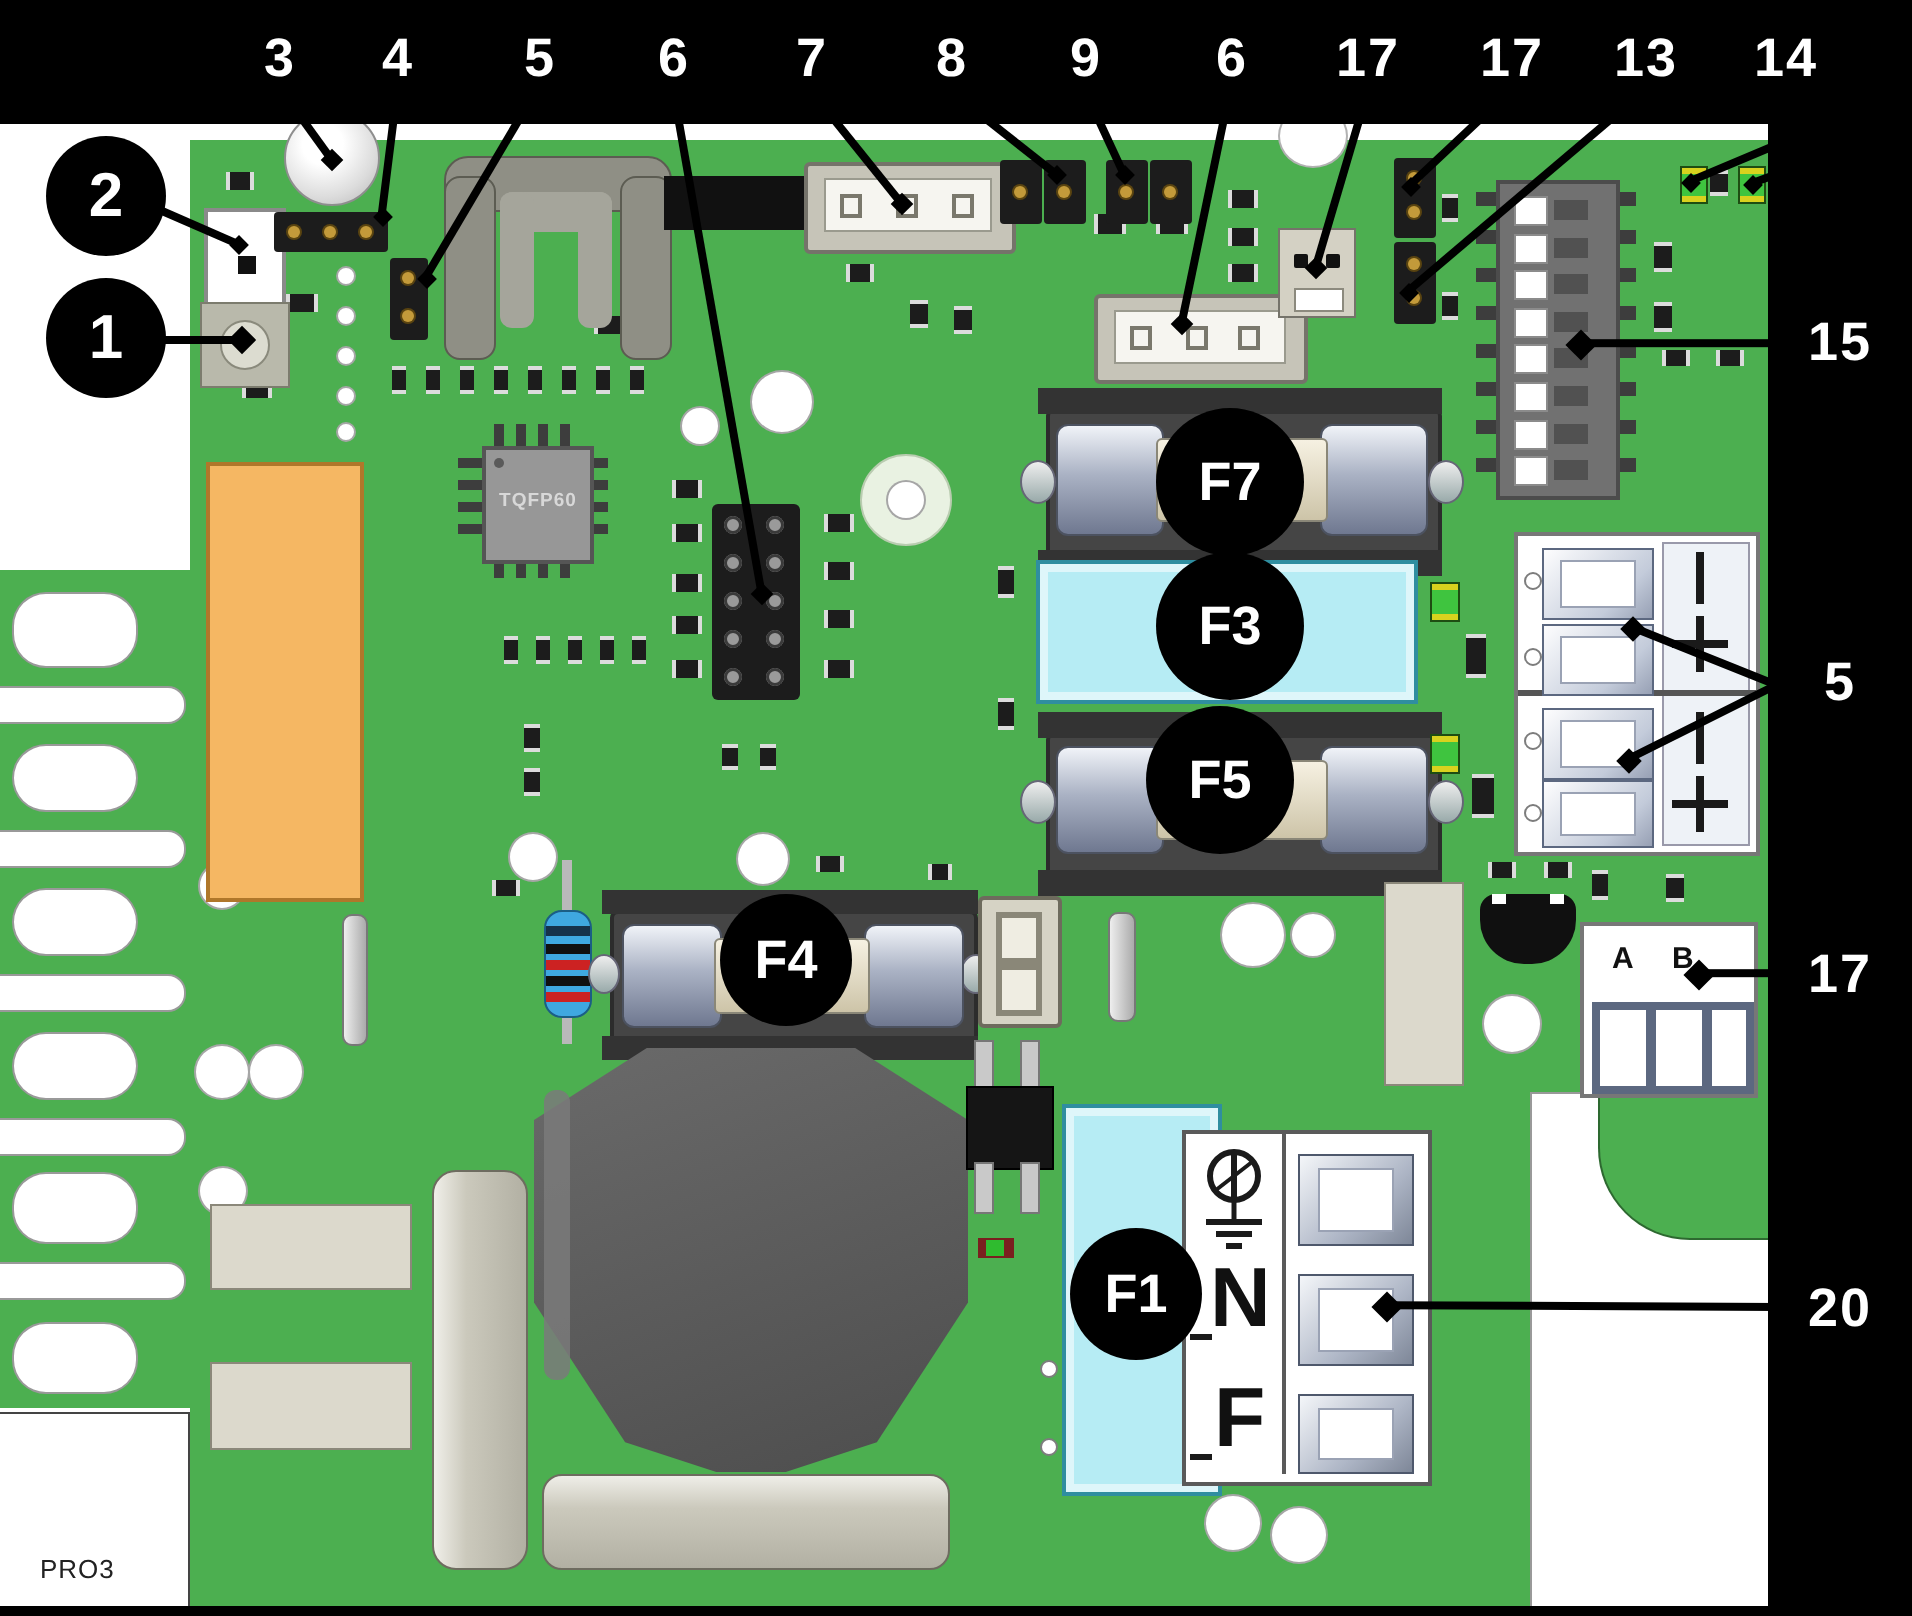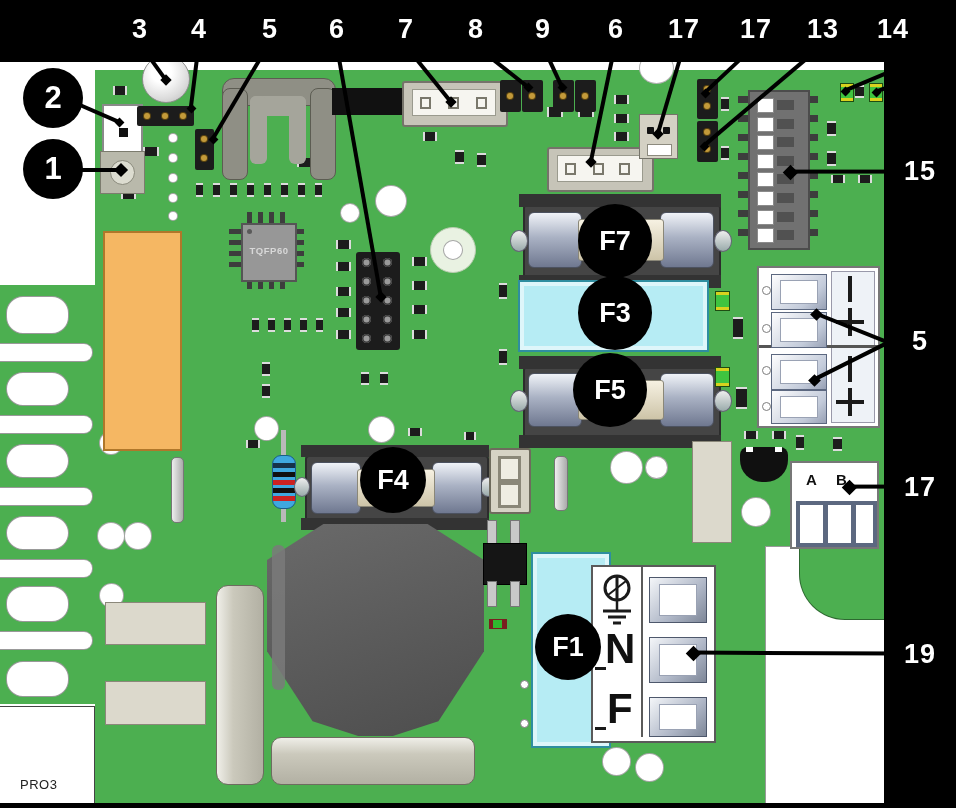--- a/index.html
+++ b/index.html
@@ -456,21 +456,21 @@
       <div class="co-num" style="position: absolute; left: 476px; top: 14px;">8</div>
       <div class="co-num" style="position: absolute; left: 543px; top: 14px;">9</div>
       <div class="co-num" style="position: absolute; left: 616px; top: 14px;">6</div>
       <div class="co-num" style="position: absolute; left: 684px; top: 14px;">17</div>
       <div class="co-num" style="position: absolute; left: 756px; top: 14px;">17</div>
       <div class="co-num" style="position: absolute; left: 823px; top: 14px;">13</div>
       <div class="co-num" style="position: absolute; left: 893px; top: 14px;">14</div>
       <div class="co-num" style="position: absolute; left: 920px; top: 156px;">15</div>
       <div class="co-num" style="position: absolute; left: 920px; top: 326px;">5</div>
       <div class="co-num" style="position: absolute; left: 920px; top: 472px;">17</div>
-      <div class="co-num" style="position: absolute; left: 920px; top: 639px;">19</div>
+      <div class="co-num" style="position: absolute; left: 920px; top: 639px;">20</div>
       <div class="co-circle" style="position: absolute; left: 23px; top: 68px; width: 60px; height: 60px;">2</div>
       <div class="co-circle" style="position: absolute; left: 23px; top: 139px; width: 60px; height: 60px;">1</div>
       <div class="lline" style="position: absolute; left: 140px; top: 42.2px; width: 44.4072px; transform: rotate(54.1623deg);"></div>
       <div class="ltip" style="position: absolute; left: 162px; top: 76px; width: 8px; height: 8px; transform: rotate(45deg);"></div>
       <div class="lline" style="position: absolute; left: 199px; top: 42.2px; width: 64.4981px; transform: rotate(97.125deg);"></div>
       <div class="ltip" style="position: absolute; left: 187.5px; top: 104.5px; width: 7px; height: 7px; transform: rotate(45deg);"></div>
       <div class="lline" style="position: absolute; left: 268px; top: 44.2px; width: 108.046px; transform: rotate(120.6deg);"></div>
       <div class="ltip" style="position: absolute; left: 209.5px; top: 135.5px; width: 7px; height: 7px; transform: rotate(45deg);"></div>
       <div class="lline" style="position: absolute; left: 337px; top: 44.2px; width: 254.827px; transform: rotate(80.0571deg);"></div>
       <div class="ltip" style="position: absolute; left: 377px; top: 293px; width: 8px; height: 8px; transform: rotate(45deg);"></div>

